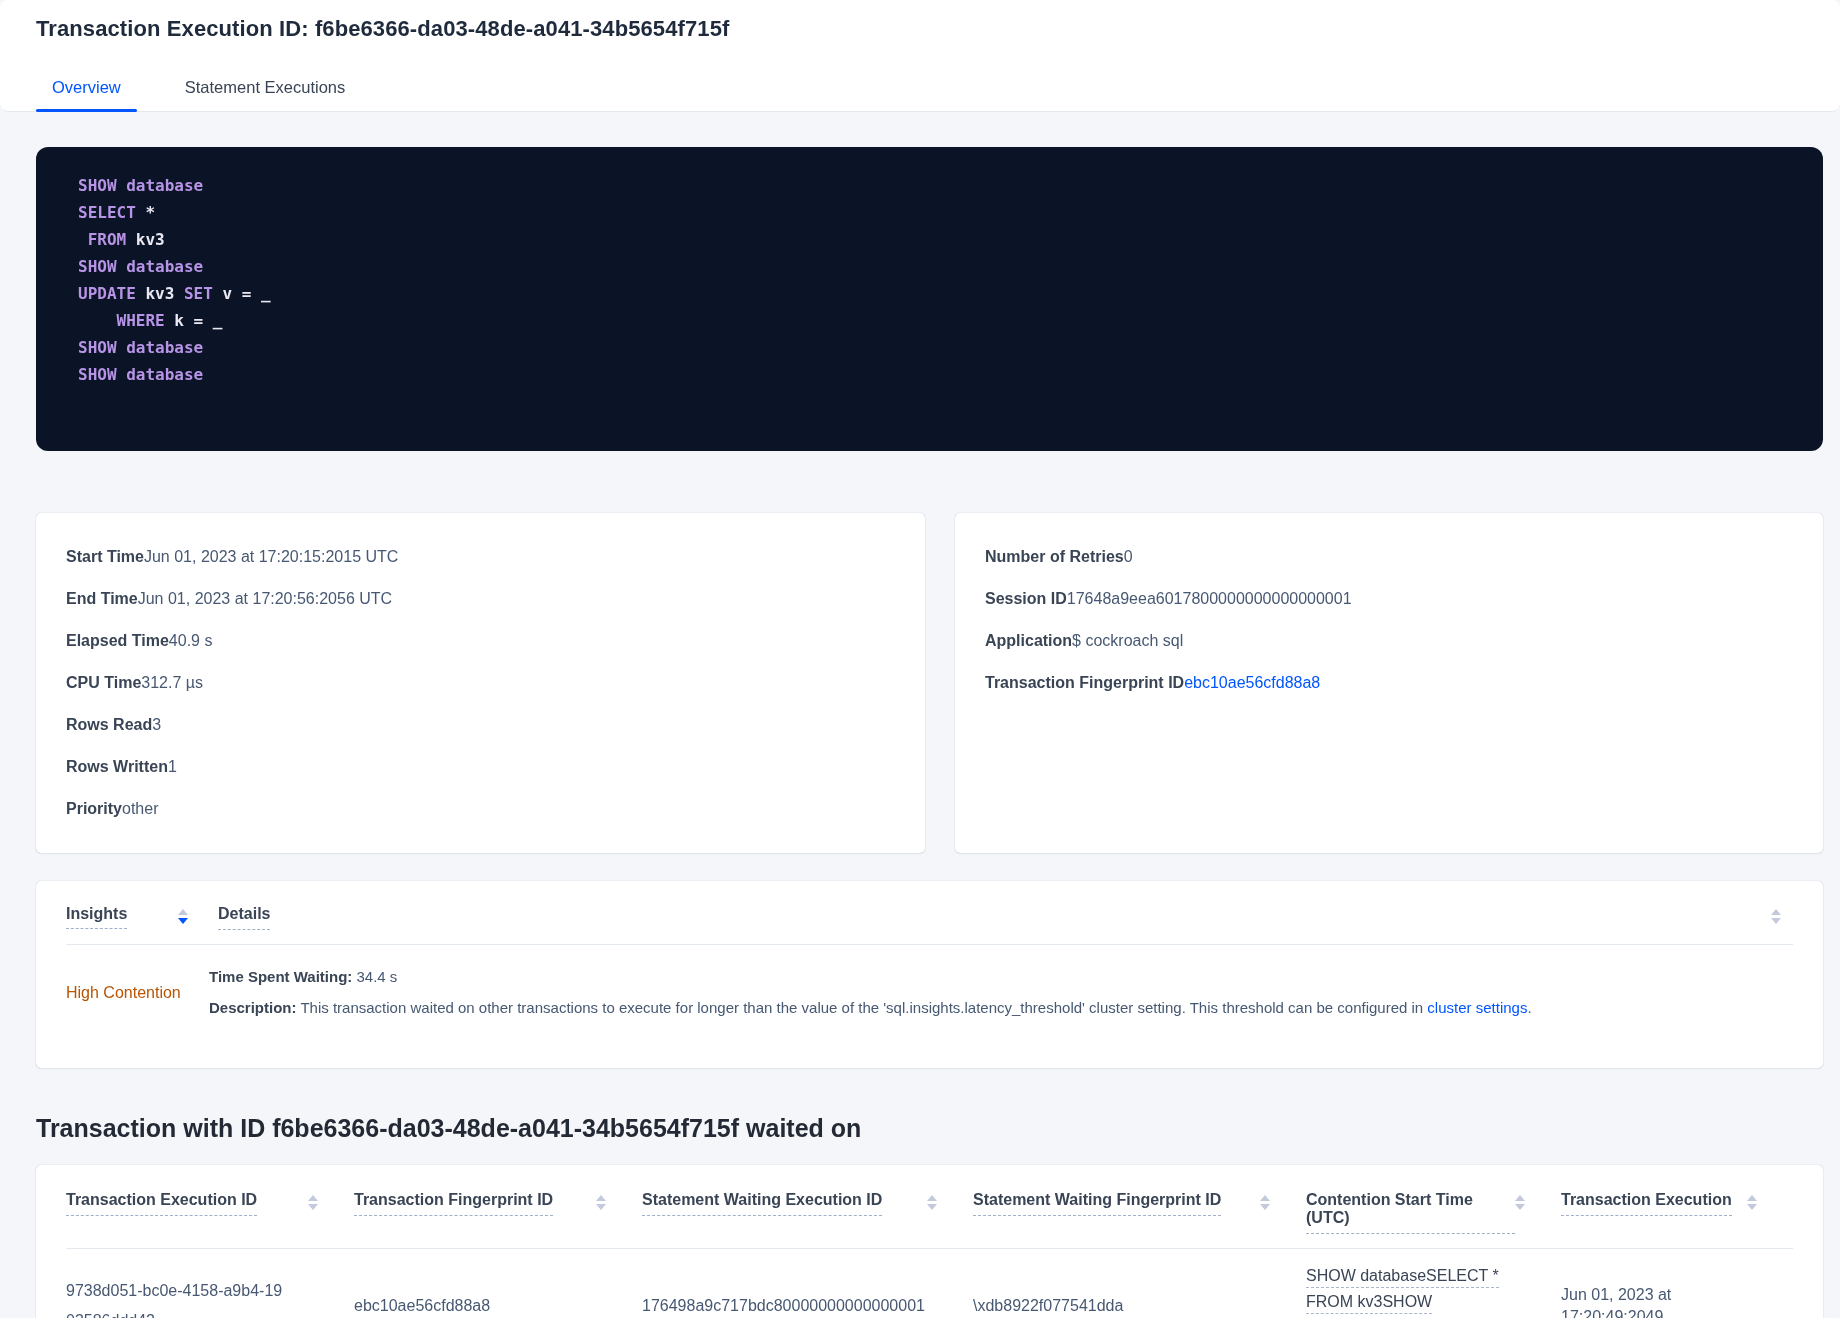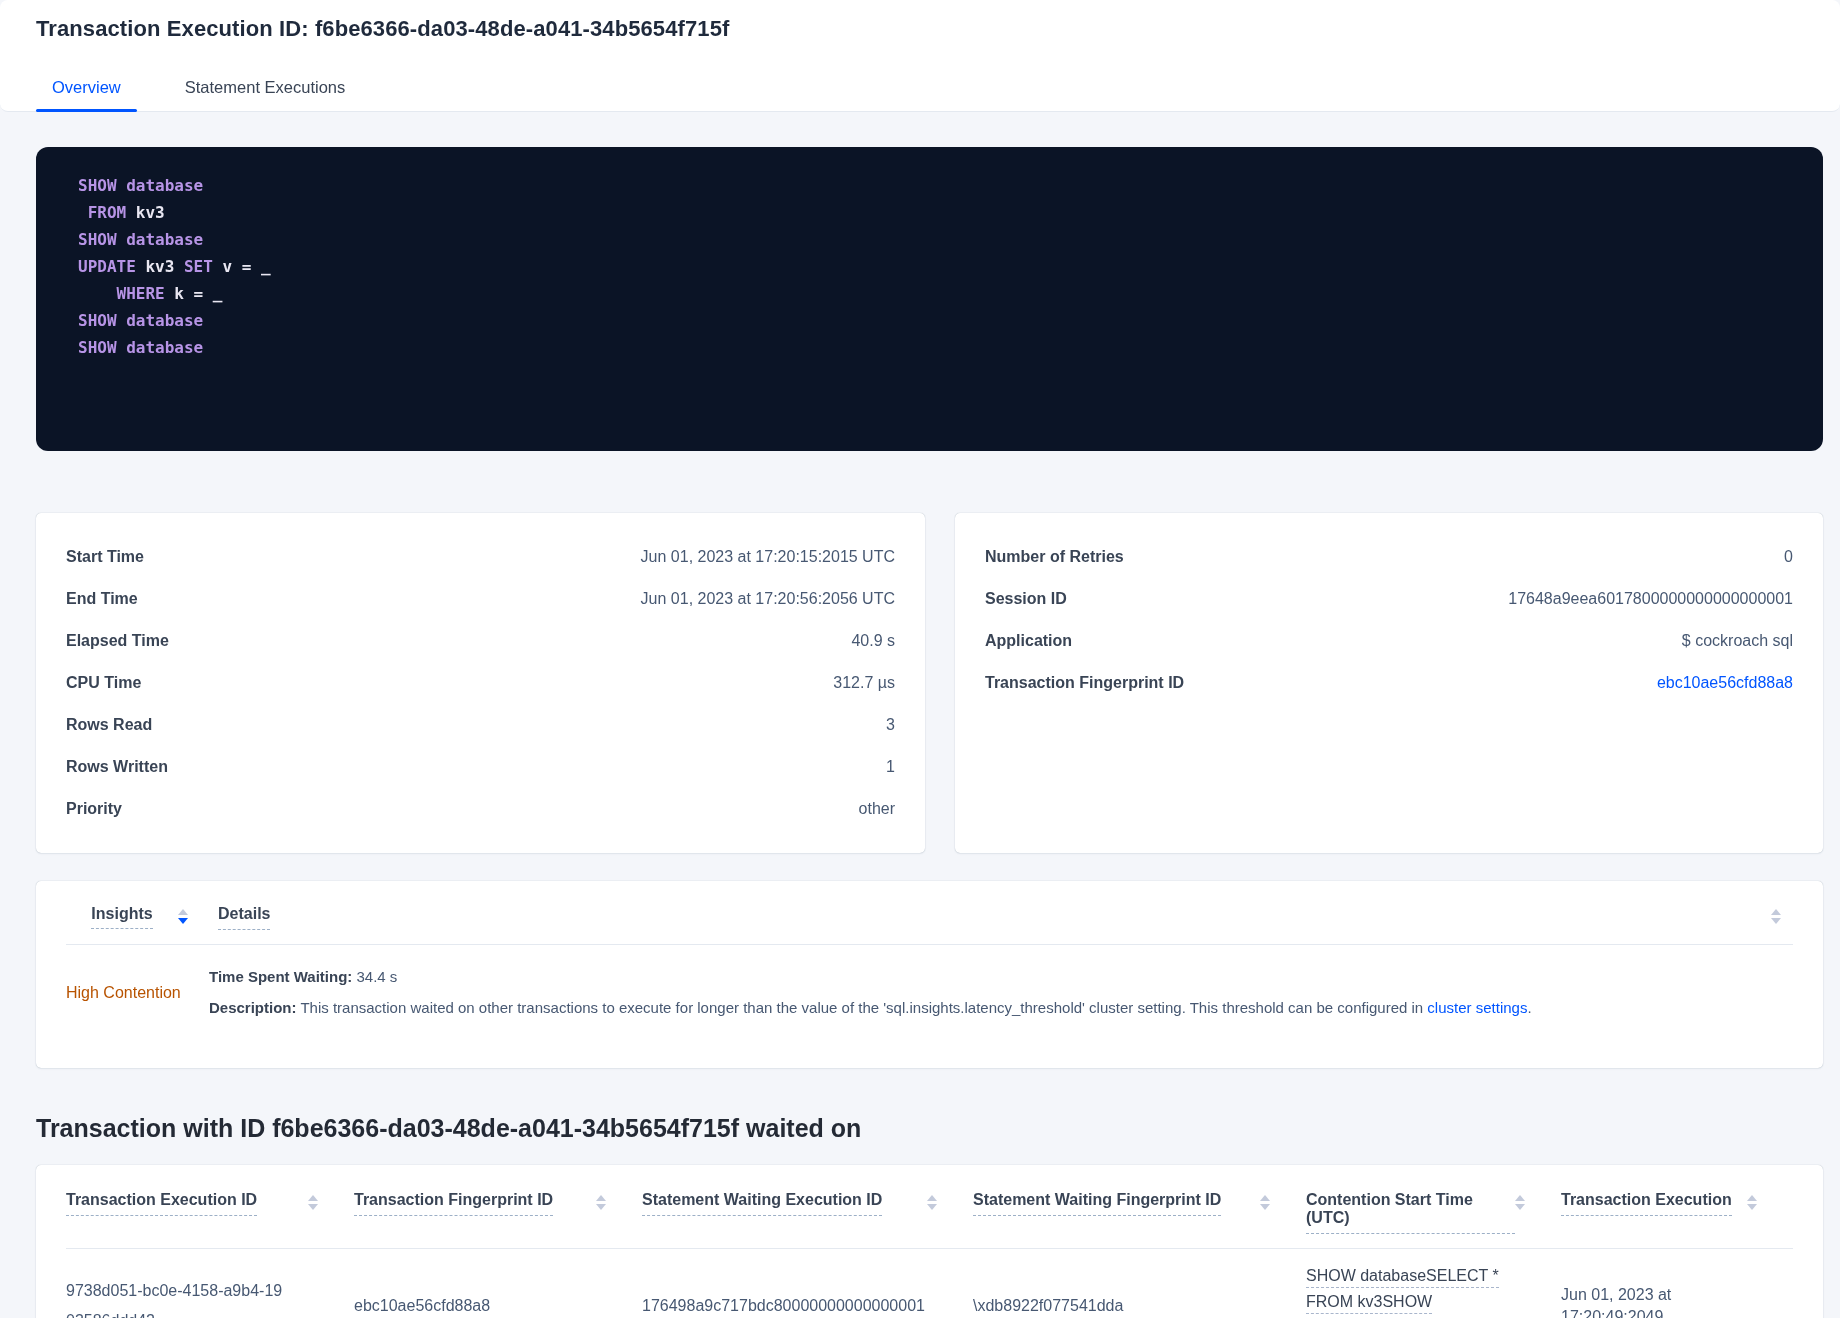--- a/index.html
+++ b/index.html
@@ -33,30 +33,30 @@
 
   
   .cards-row { display:flex; margin-top:62px; }
   .card {
     background:#fff; border-radius:5px;
     box-shadow:0 0 1px rgba(67,90,111,.45), 0 1px 2px rgba(67,90,111,.08);
   }
   .summary-card { height:340px; padding:36px 30px; }
   .summary-card.left  { width:889px; margin-right:30px; }
   .summary-card.right { width:868px; }
-  .kv-row { display:flex; justify-content:space-between; align-items:baseline; margin-bottom:26px; font-size:16px; line-height:16px; }
+  .kv-row { display:flex; justify-content:flex-start; align-items:baseline; margin-bottom:26px; font-size:16px; line-height:16px; }
   .kv-label { font-weight:700; color:#394455; }
   .kv-value { color:#475872; text-align:right; }
   .kv-value.link { color:#0055ff; cursor:pointer; }
 
   
   .insights-card { margin-top:28px; padding:24px 30px 0 30px; height:187px; }
   .th-label { font-size:16px; font-weight:700; color:#394455; padding-bottom:6px; border-bottom:1px dashed #9db0c7; }
   .ins-header { display:flex; align-items:flex-start; }
-  .ins-header .col-insight { width:112px;text-align:center; }
+  .ins-header .col-insight { width:112px; }
   .ins-header .sort-a { margin-left:0; margin-right:30px; margin-top:4px; }
   .ins-header .sort-right { margin-left:auto; margin-right:12px; margin-top:4px; }
   .hr { border:none; border-top:1px solid #e4e9f0; margin-top:14px; }
   .ins-row { display:grid; grid-template-columns:143px 1fr; padding:22px 0 0 0; }
   .insight-badge { color:#b85300; font-size:16px; align-self:center; }
   .ins-details { font-size:15px; color:#475872; line-height:20px; }
   .ins-details .b { font-weight:700; color:#394455; }
   .ins-details .line2 { margin-top:11px; }
   .text-link { color:#0055ff; cursor:pointer; }
 
@@ -86,20 +86,21 @@
     <div class="tab active">Overview</div>
     <div class="tab">Statement Executions</div>
   </div>
 </div>
 
 <div class="content">
 
   <div class="sql-box">
     <div id="sql-statements">
         <div class="sql-line"><span class="kw">SHOW</span><span class="pl"> </span><span class="kw">database</span></div>
+        <div class="sql-line"><span class="kw">SELECT</span><span class="pl"> *</span></div>
         <div class="sql-line"><span class="pl"> </span><span class="kw">FROM</span><span class="pl"> kv3</span></div>
         <div class="sql-line"><span class="kw">SHOW</span><span class="pl"> </span><span class="kw">database</span></div>
         <div class="sql-line"><span class="kw">UPDATE</span><span class="pl"> kv3 </span><span class="kw">SET</span><span class="pl"> v = _</span></div>
         <div class="sql-line"><span class="pl">    </span><span class="kw">WHERE</span><span class="pl"> k = _</span></div>
         <div class="sql-line"><span class="kw">SHOW</span><span class="pl"> </span><span class="kw">database</span></div>
         <div class="sql-line"><span class="kw">SHOW</span><span class="pl"> </span><span class="kw">database</span></div>
       </div>
   </div>
 
   <div class="cards-row">

